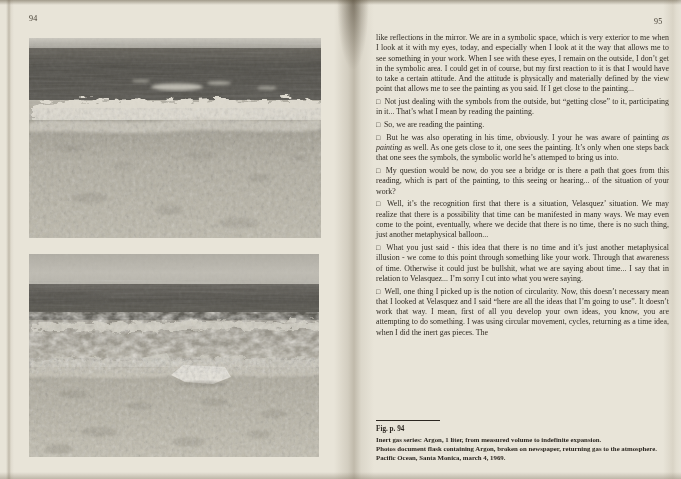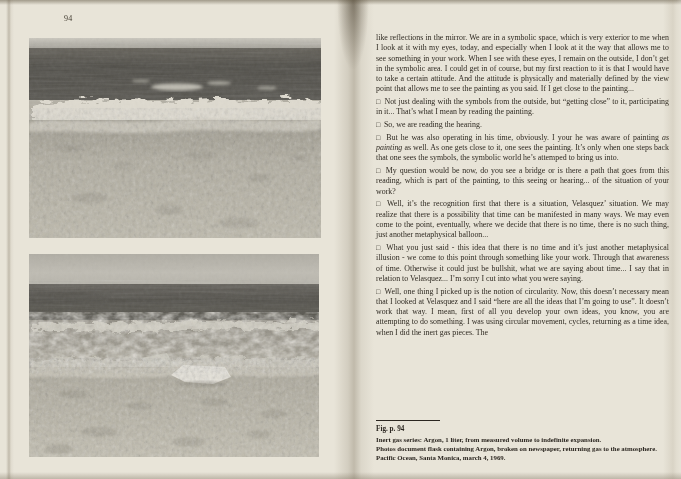--- a/index.html
+++ b/index.html
@@ -21,21 +21,21 @@
     background:linear-gradient(0deg,rgba(110,98,78,0.35),rgba(110,98,78,0));pointer-events:none;}
   .gutter-shadow{position:absolute;left:334px;top:0;width:40px;height:100%;
     background:linear-gradient(90deg,rgba(100,88,66,0) 0%,rgba(100,88,66,0.16) 35%,rgba(100,88,66,0.30) 50%,rgba(130,120,100,0.12) 68%,rgba(130,120,100,0) 100%);pointer-events:none;}
   .gutter-top{position:absolute;left:337px;top:0;width:32px;height:80px;
     background:radial-gradient(ellipse 16px 70px at 50% 0%,rgba(62,52,36,0.5),rgba(62,52,36,0));pointer-events:none;}
 
   
   .page{position:absolute;top:0;height:100%;}
   .page-left{left:0;width:353px;}
   .page-right{left:357px;width:328px;}
-  .page-number{position:absolute;font-size:8px;color:#413b30;letter-spacing:0.3px;margin-left:35px;}
+  .page-number{position:absolute;font-size:8px;color:#413b30;letter-spacing:0.3px;}
   .pn-left{left:29px;top:14px;}
   .pn-right{left:297px;top:17px;}
 
   
   figure.photo{margin:0;padding:0;position:absolute;overflow:hidden;background:#b4b0a4;}
   .photo-1{left:29px;top:38px;width:292px;height:200px;}
   .photo-2{left:29px;top:254px;width:290px;height:203px;}
   figure.photo svg{display:block;width:100%;height:100%;}
 
   
@@ -191,21 +191,21 @@
       </svg>
     </figure>
   </div>
 
   <div class="page page-right">
     <div class="page-number pn-right">95</div>
 
     <div class="text-block" id="dialogue">
         <p class="para"><span>like reflections in the mirror. We are in a symbolic space, which is very exterior to me when I look at it with my eyes, today, and especially when I look at it the way that allows me to see something in your work. When I see with these eyes, I remain on the outside, I don’t get in the symbolic area. I could get in of course, but my first reaction to it is that I would have to take a certain attitude. And the attitude is physically and materially defined by the view point that allows me to see the painting as you said. If I get close to the painting...</span></p>
         <p class="para"><span class="bullet">□ </span><span>Not just dealing with the symbols from the outside, but “getting close” to it, participating in it... That’s what I mean by reading the painting.</span></p>
-        <p class="para"><span class="bullet">□ </span><span>So, we are reading the hearing.</span></p>
+        <p class="para"><span class="bullet">□ </span><span>So, we are reading the painting.</span></p>
         <p class="para"><span class="bullet">□ </span><span>But he was also operating in his time, obviously. I your he was aware of painting </span><span class="it">as painting</span><span> as well. As one gets close to it, one sees the painting. It’s only when one steps back that one sees the symbols, the symbolic world he’s attemped to bring us into.</span></p>
         <p class="para"><span class="bullet">□ </span><span>My question would be now, do you see a bridge or is there a path that goes from this reading, which is part of the painting, to this seeing or hearing... of the situation of your work?</span></p>
         <p class="para"><span class="bullet">□ </span><span>Well, it’s the recognition first that there is a situation, Velasquez’ situation. We may realize that there is a possibility that time can be manifested in many ways. We may even come to the point, eventually, where we decide that there is no time, there is no such thing, just another metaphysical balloon...</span></p>
         <p class="para"><span class="bullet">□ </span><span>What you just said - this idea that there is no time and it’s just another metaphysical illusion - we come to this point through something like your work. Through that awareness of time. Otherwise it could just be bullshit, what we are saying about time... I say that in relation to Velasquez... I’m sorry I cut into what you were saying.</span></p>
         <p class="para"><span class="bullet">□ </span><span>Well, one thing I picked up is the notion of circularity. Now, this doesn’t necessary mean that I looked at Velasquez and I said “here are all the ideas that I’m going to use”. It doesn’t work that way. I mean, first of all you develop your own ideas, you know, you are attempting to do something. I was using circular movement, cycles, returning as a time idea, when I did the inert gas pieces. The</span></p>
       </div>
 
     <div class="caption">
       <div class="caption-rule"></div>
       <div class="caption-fig">Fig. p. 94</div>

